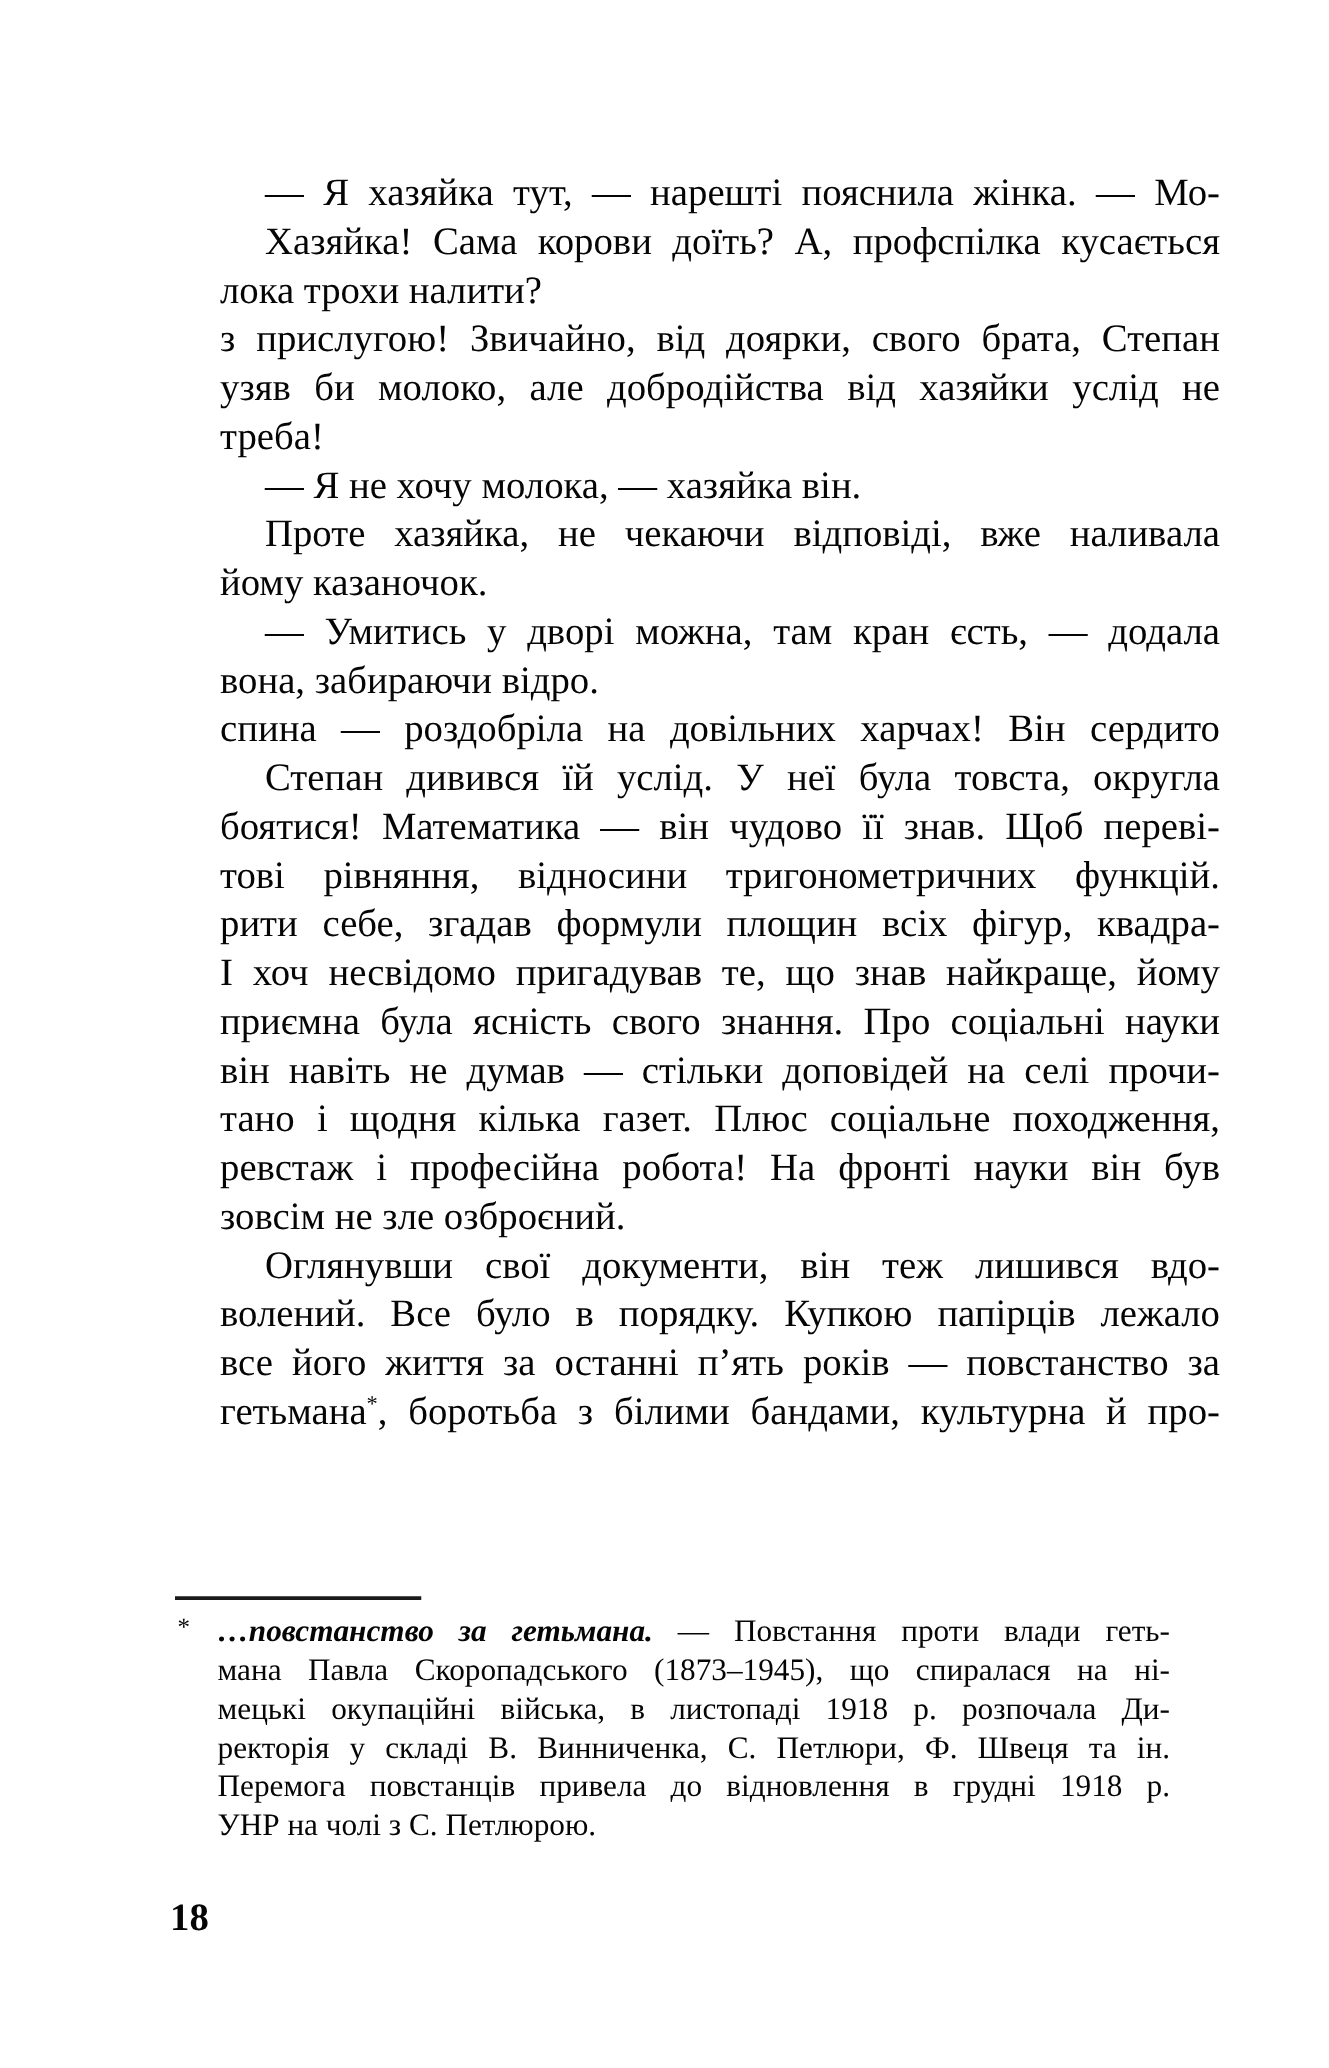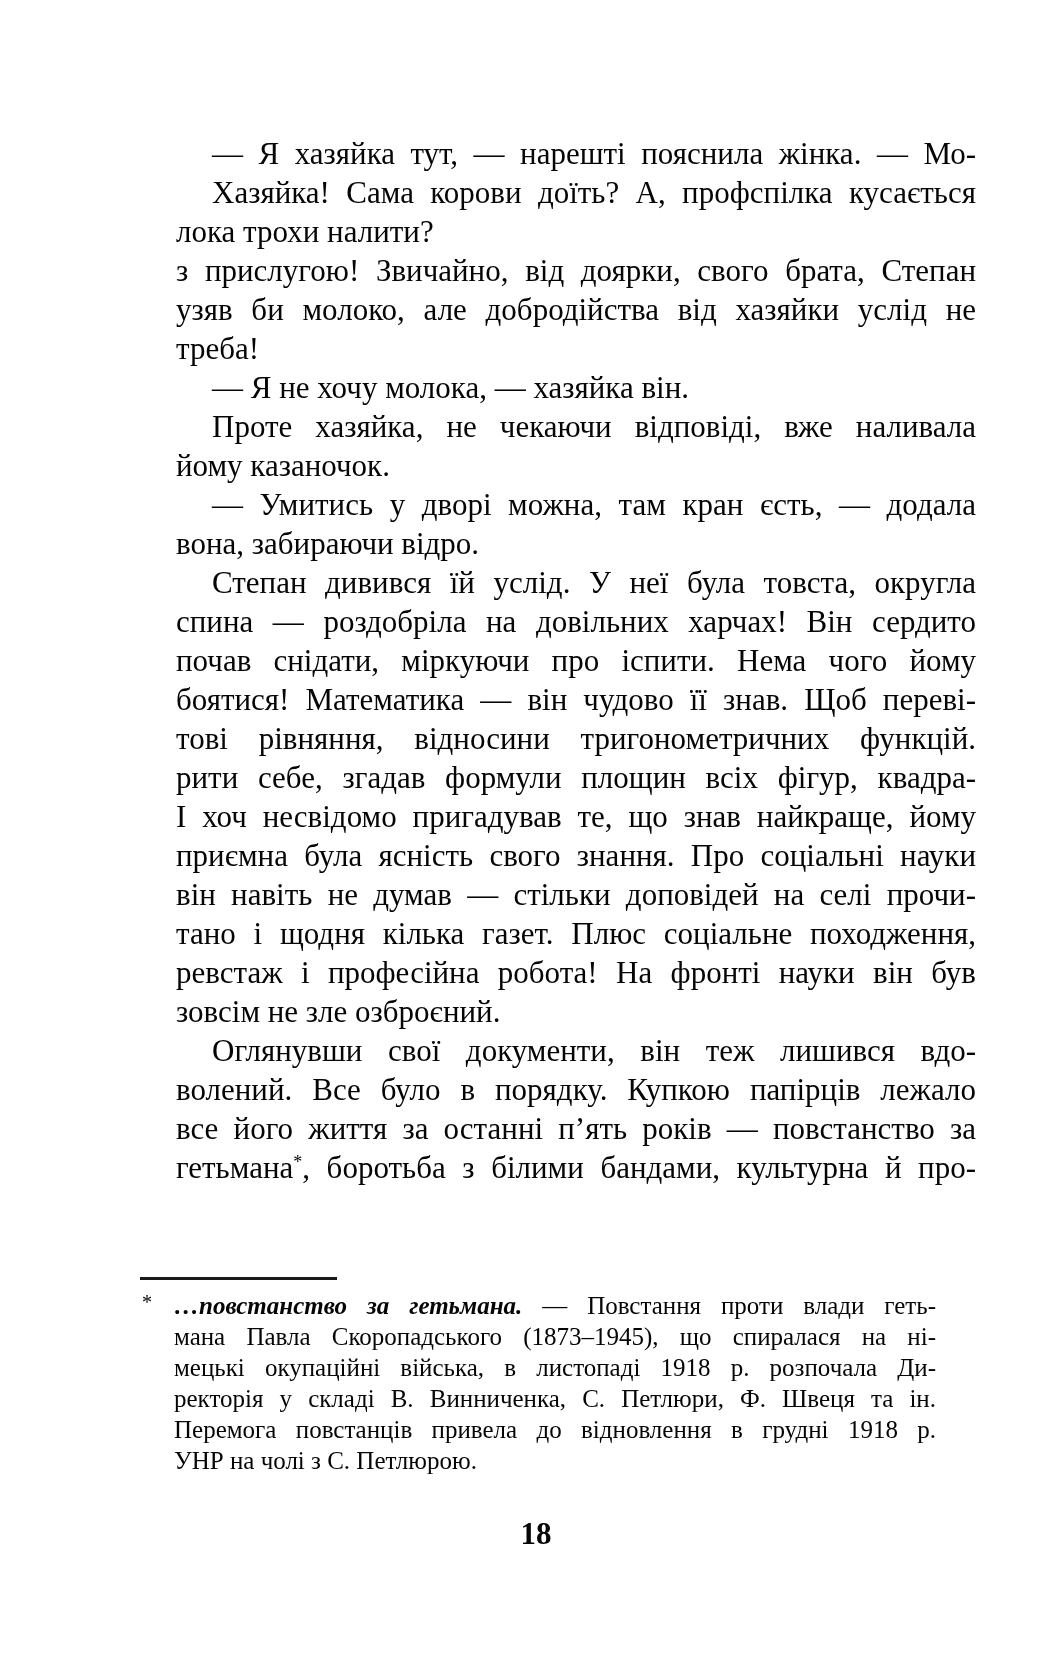--- a/index.html
+++ b/index.html
@@ -74,21 +74,20 @@
   }
   .fn-body .line {
     height: 31px;
   }
   
   .page-number {
     position: absolute;
     left: 136px;
     top: 1516px;
     width: 800px;
-    text-align: center;
     font-size: 31px;
     font-weight: bold;
     color: #050505;
   }
 </style>
 </head>
 <body>
 
 <div class="page">
 
@@ -97,23 +96,22 @@
       <div class="line ps">Хазяйка! Сама корови доїть? А, профспілка кусається</div>
       <div class="line pe">лока трохи налити?</div>
       <div class="line">з прислугою! Звичайно, від доярки, свого брата, Степан</div>
       <div class="line">узяв би молоко, але добродійства від хазяйки услід не</div>
       <div class="line pe">треба!</div>
       <div class="line ps pe">— Я не хочу молока, — хазяйка він.</div>
       <div class="line ps">Проте хазяйка, не чекаючи відповіді, вже наливала</div>
       <div class="line pe">йому казаночок.</div>
       <div class="line ps">— Умитись у дворі можна, там кран єсть, — додала</div>
       <div class="line pe">вона, забираючи відро.</div>
+      <div class="line">спина — роздобріла на довільних харчах! Він сердито</div>
       <div class="line ps">Степан дивився їй услід. У неї була товста, округла</div>
-      <div class="line">спина — роздобріла на довільних харчах! Він сердито</div>
-      <div class="line">почав снідати, міркуючи про іспити. Нема чого йому</div>
       <div class="line">боятися! Математика — він чудово її знав. Щоб переві-</div>
       <div class="line">тові рівняння, відносини тригонометричних функцій.</div>
       <div class="line">рити себе, згадав формули площин всіх фігур, квадра-</div>
       <div class="line">І хоч несвідомо пригадував те, що знав найкраще, йому</div>
       <div class="line">приємна була ясність свого знання. Про соціальні науки</div>
       <div class="line">він навіть не думав — стільки доповідей на селі прочи-</div>
       <div class="line">тано і щодня кілька газет. Плюс соціальне походження,</div>
       <div class="line">ревстаж і професійна робота! На фронті науки він був</div>
       <div class="line pe">зовсім не зле озброєний.</div>
       <div class="line ps">Оглянувши свої документи, він теж лишився вдо-</div>

